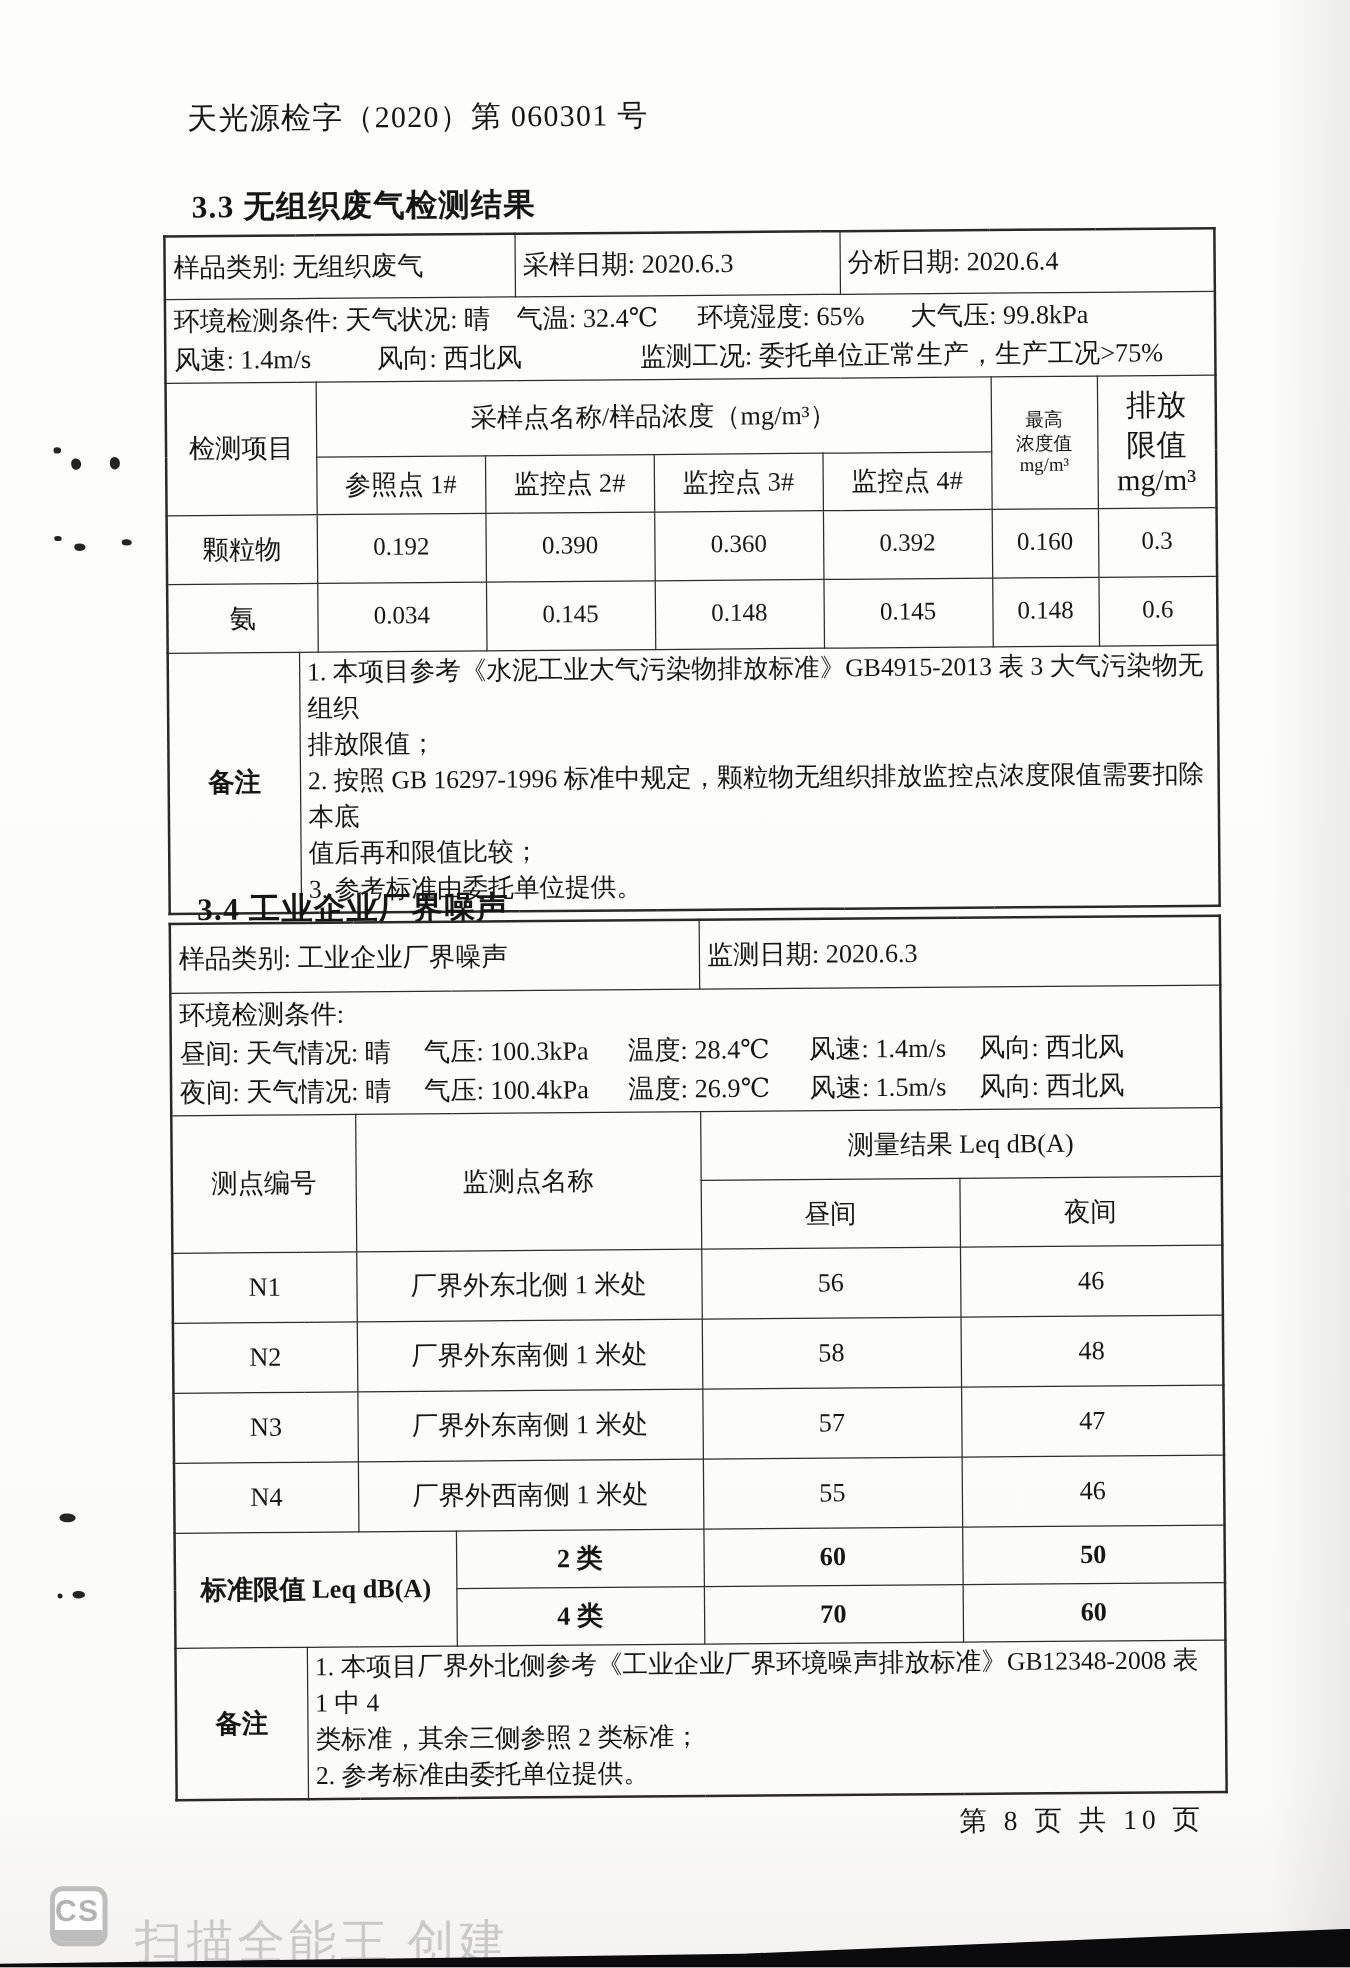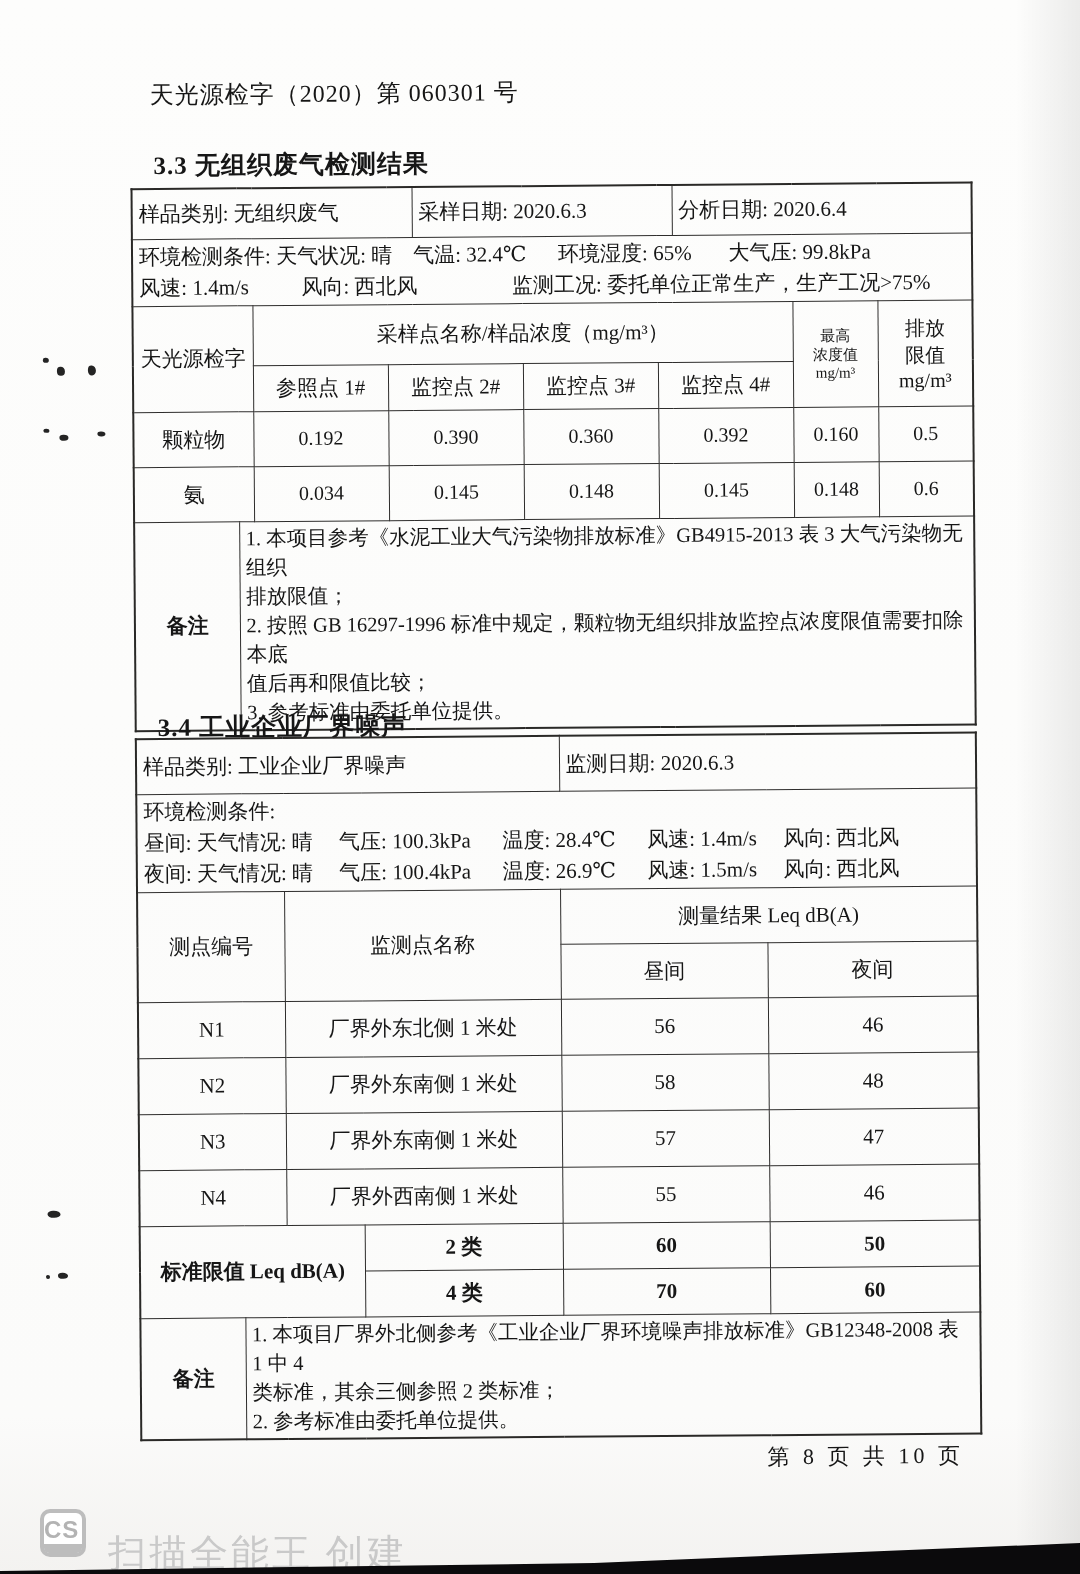--- a/index.html
+++ b/index.html
@@ -118,43 +118,43 @@
       <td colspan="3" class="lbl">采样日期: 2020.6.3</td>
       <td colspan="3" class="lbl">分析日期: 2020.6.4</td>
     </tr>
     <tr style="height:66px">
       <td colspan="10" class="envcell">
         <div class="pre">环境检测条件: 天气状况: 晴    气温: 32.4℃      环境湿度: 65%       大气压: 99.8kPa</div>
         <div class="pre">风速: 1.4m/s          风向: 西北风                  监测工况: 委托单位正常生产，生产工况&gt;75%</div>
       </td>
     </tr>
     <tr style="height:60px">
-      <th colspan="2" rowspan="2" class="hdr">天光源检字</th>
+      <th colspan="2" rowspan="2" class="hdr">检测项目</th>
       <th colspan="6" class="hdr">采样点名称/样品浓度（mg/m³）</th>
       <th rowspan="2" class="hdr preline" style="font-size:15px">最高
 浓度值
 mg/m³</th>
-      <th rowspan="2" class="hdr preline" style="font-size:20px">排放
+      <th rowspan="2" class="hdr preline" style="font-size:24px">排放
 限值
 mg/m³</th>
     </tr>
     <tr style="height:46px">
       <th class="hdr">参照点 1#</th>
       <th colspan="2" class="hdr">监控点 2#</th>
       <th class="hdr">监控点 3#</th>
       <th colspan="2" class="hdr">监控点 4#</th>
     </tr>
     <tr style="height:55px">
       <td colspan="2" class="ctr">颗粒物</td>
       <td class="ctr num">0.192</td>
       <td colspan="2" class="ctr num">0.390</td>
       <td class="ctr num">0.360</td>
       <td colspan="2" class="ctr num">0.392</td>
       <td class="ctr num">0.160</td>
-      <td class="ctr num">0.5</td>
+      <td class="ctr num">0.3</td>
     </tr>
     <tr style="height:55px">
       <td colspan="2" class="ctr">氨</td>
       <td class="ctr num">0.034</td>
       <td colspan="2" class="ctr num">0.145</td>
       <td class="ctr num">0.148</td>
       <td colspan="2" class="ctr num">0.145</td>
       <td class="ctr num">0.148</td>
       <td class="ctr num">0.6</td>
     </tr>

